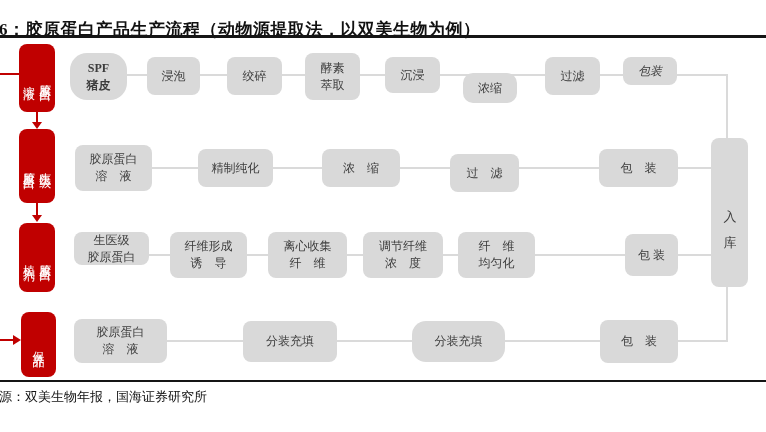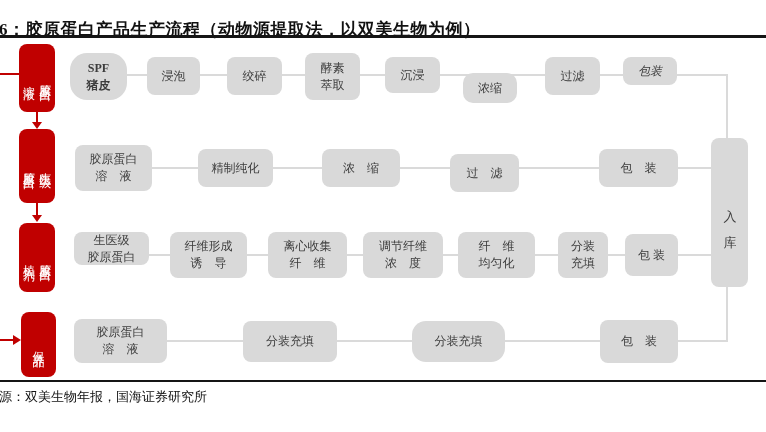--- a/index.html
+++ b/index.html
@@ -85,22 +85,20 @@
   <div class="box" style="left:74px;top:232px;width:75px;height:33px;">生医级
 胶原蛋白</div>
   <div class="box" style="left:170px;top:232px;width:77px;height:46px;">纤维形成
 诱　导</div>
   <div class="box" style="left:268px;top:232px;width:79px;height:46px;">离心收集
 纤　维</div>
   <div class="box" style="left:363px;top:232px;width:80px;height:46px;">调节纤维
 浓　度</div>
   <div class="box" style="left:458px;top:232px;width:77px;height:46px;">纤　维
 均匀化</div>
-  <div class="box" style="left:558px;top:232px;width:50px;height:46px;">分装
-充填</div>
   <div class="box" style="left:625px;top:234px;width:53px;height:42px;">包 装</div>
 
   <div class="box" style="left:74px;top:319px;width:93px;height:44px;">胶原蛋白
 溶　液</div>
   <div class="box" style="left:243px;top:321px;width:94px;height:41px;">分装充填</div>
   <div class="box" style="left:412px;top:321px;width:93px;height:41px;border-radius:14px;">分装充填</div>
   <div class="box" style="left:600px;top:320px;width:78px;height:43px;">包　装</div>
 
   <div class="wbox" style="left:711px;top:138px;width:37px;height:149px;">入库</div>
 

